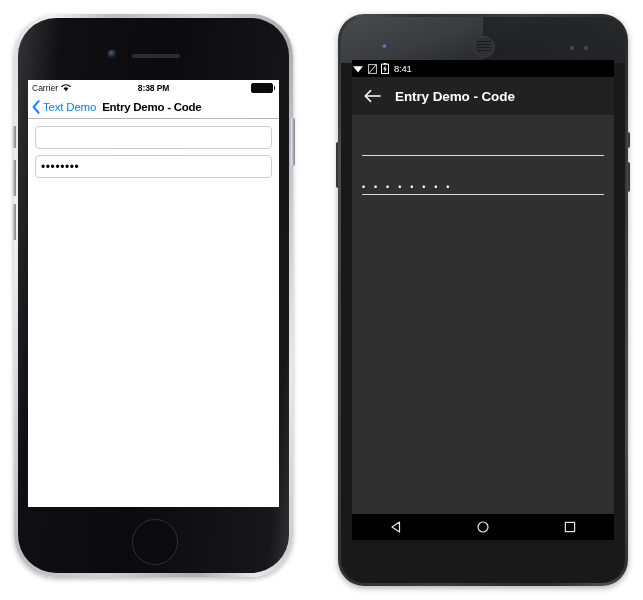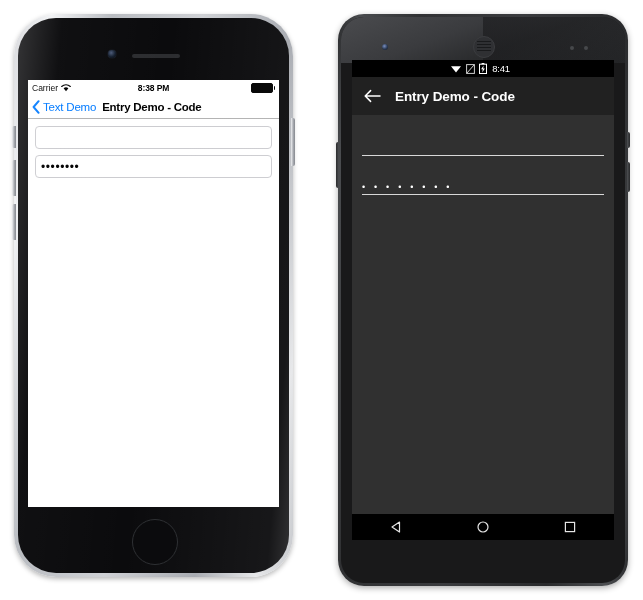--- a/index.html
+++ b/index.html
@@ -276,21 +276,21 @@
     height: 454px;
     background: #303030;
     overflow: hidden;
   }
 
   .an-status {
     height: 17px;
     background: #000000;
     display: flex;
     align-items: center;
-    justify-content: center;
+    justify-content: flex-start;
     gap: 4px;
     padding-right: 6px;
     color: #ffffff;
     font-size: 9px;
   }
   .an-status .time {
     font-size: 9.5px;
     letter-spacing: -0.2px;
     margin-left: 1px;
   }

